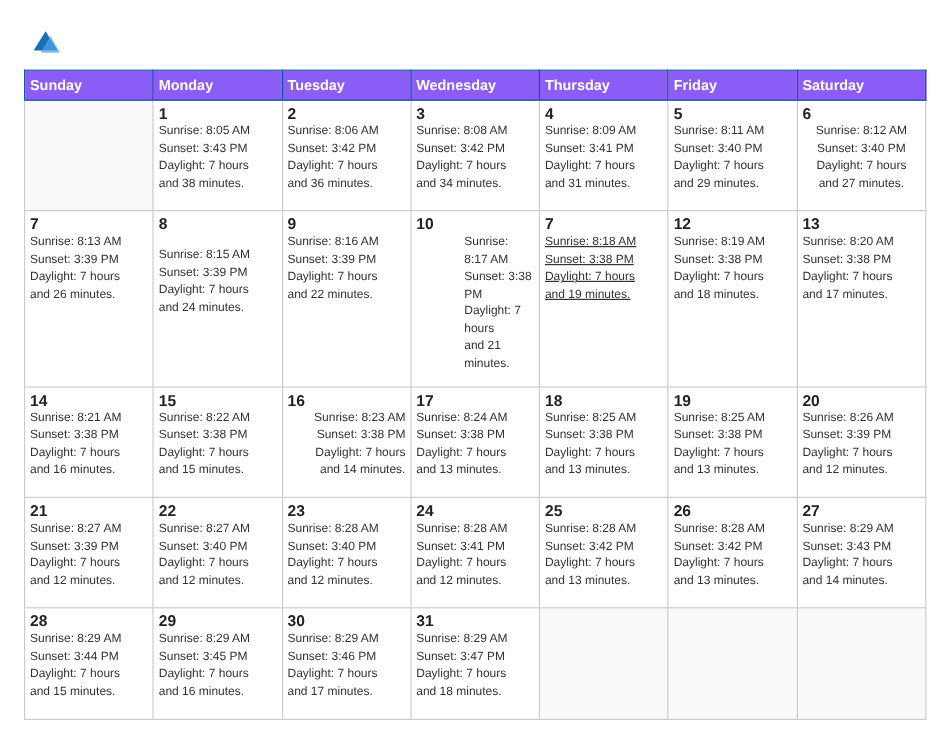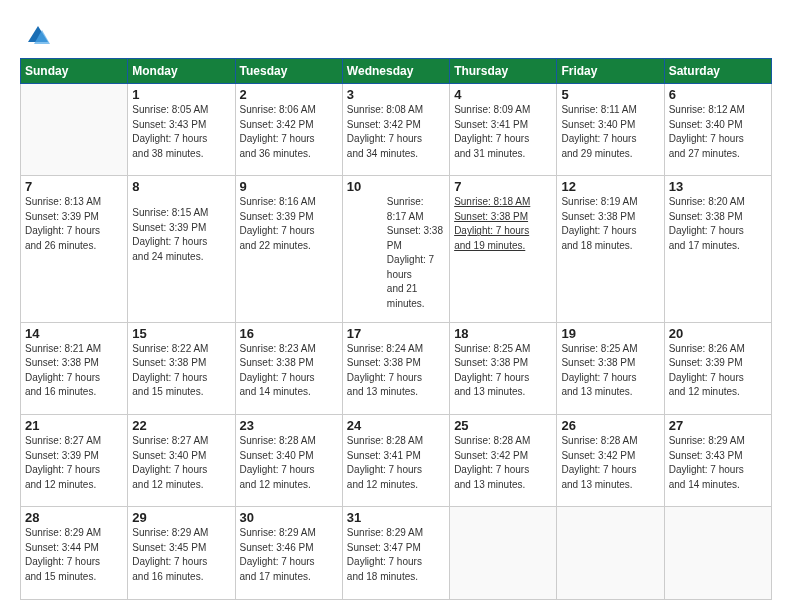--- a/index.html
+++ b/index.html
@@ -55,21 +55,21 @@
       margin-top: 2px;
     }
     .calendar {
       flex: 1;
       border: 1px solid #ccc;
       border-collapse: collapse;
       width: 100%;
       table-layout: fixed;
     }
     .calendar th {
-      background: #15803d;
+      background: #8b5cf6;
       color: #fff;
       font-size: 12px;
       font-weight: bold;
       padding: 5px 4px;
       text-align: left;
       border: 1px solid #1558a0;
     }
     .calendar td {
       border: 1px solid #ccc;
       vertical-align: top;
@@ -161,21 +161,21 @@
           </td>
           <td>
             <span class="day-number">5</span>
             <div class="day-info" style="white-space: pre-line;">Sunrise: 8:11 AM
 Sunset: 3:40 PM
 Daylight: 7 hours
 and 29 minutes.</div>
           </td>
           <td>
             <span class="day-number">6</span>
-            <div class="day-info" style="white-space: pre-line;">Sunrise: 8:12 AM
+            <div class="day-info" style="white-space: pre-line; text-align: center;">Sunrise: 8:12 AM
 Sunset: 3:40 PM
 Daylight: 7 hours
 and 27 minutes.</div>
           </td>
         </tr>
         <tr>
           <td>
             <span class="day-number">7</span>
             <div class="day-info" style="white-space: pre-line;">Sunrise: 8:13 AM
 Sunset: 3:39 PM
@@ -235,21 +235,21 @@
           </td>
           <td>
             <span class="day-number">15</span>
             <div class="day-info" style="white-space: pre-line;">Sunrise: 8:22 AM
 Sunset: 3:38 PM
 Daylight: 7 hours
 and 15 minutes.</div>
           </td>
           <td>
             <span class="day-number">16</span>
-            <div class="day-info" style="white-space: pre-line;">Sunrise: 8:23 AM
+            <div class="day-info" style="white-space: pre-line; text-align: right;">Sunrise: 8:23 AM
 Sunset: 3:38 PM
 Daylight: 7 hours
 and 14 minutes.</div>
           </td>
           <td>
             <span class="day-number">17</span>
             <div class="day-info" style="white-space: pre-line;">Sunrise: 8:24 AM
 Sunset: 3:38 PM
 Daylight: 7 hours
 and 13 minutes.</div>

